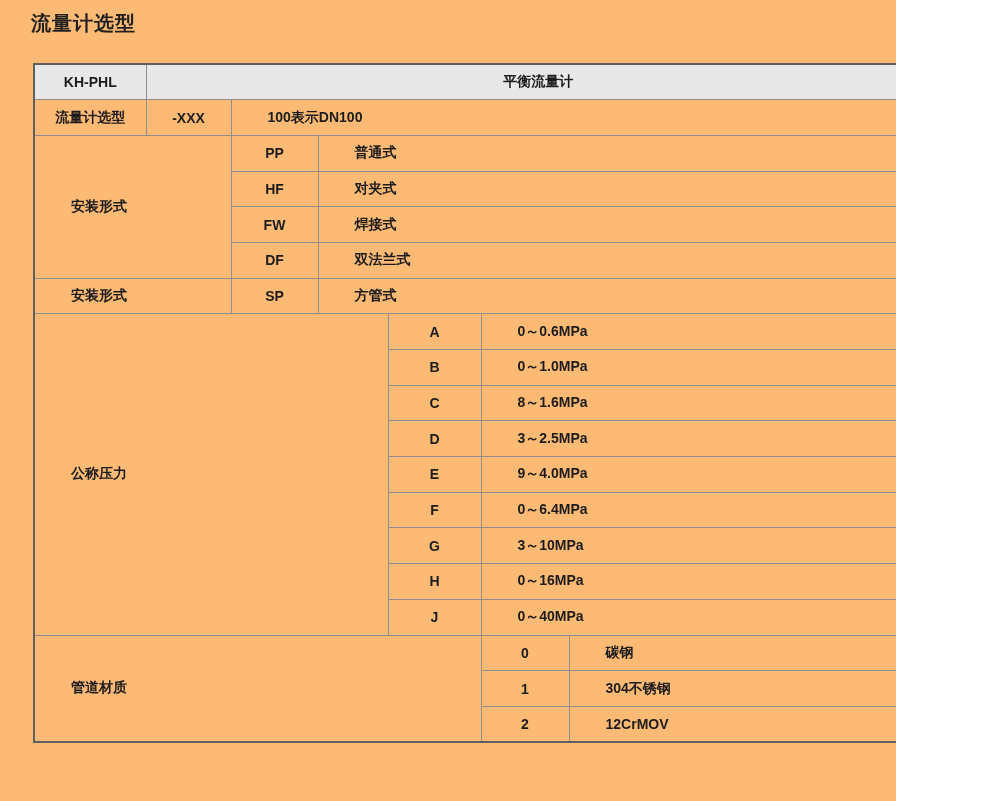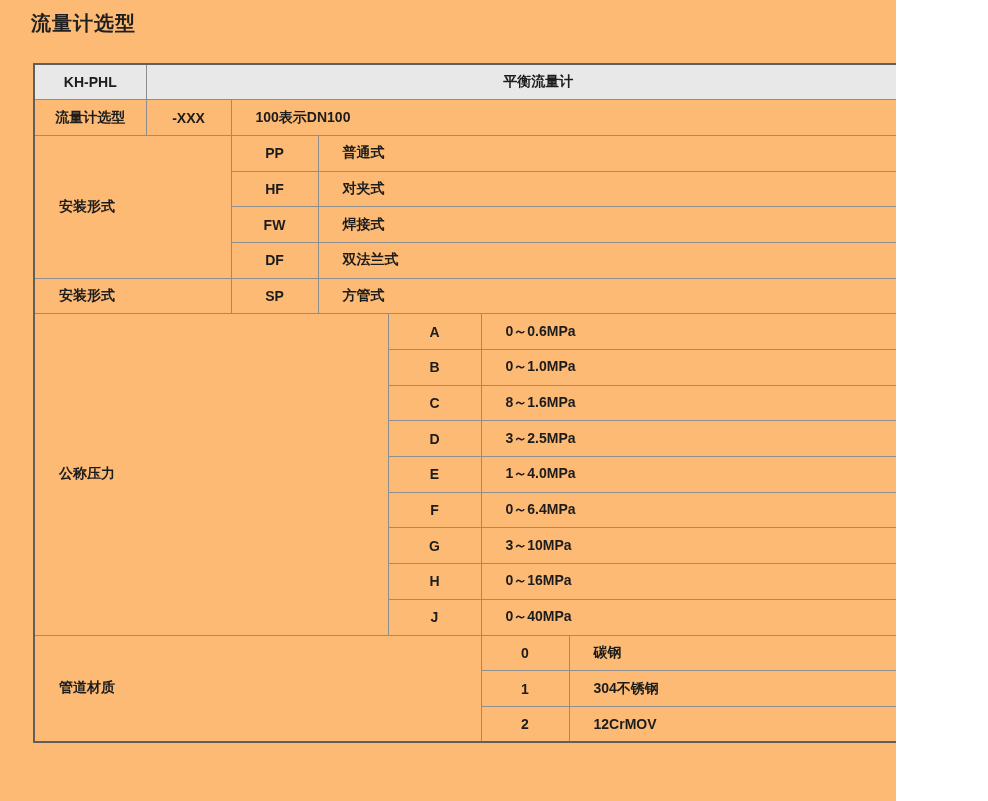--- a/index.html
+++ b/index.html
@@ -47,21 +47,21 @@
     font-weight: bold;
     color: #1c1c1c;
     vertical-align: middle;
     overflow: hidden;
     white-space: nowrap;
   }
 
   table.spec tr { height: 35.7px; }
 
   td.center { text-align: center; }
-  td.left   { text-align: left; padding-left: 24px; }
+  td.left   { text-align: left; padding-left: 36px; }
 
   tr.header-row td {
     background: #e8e8e8;
     margin-top: 28px;
   }
 </style>
 </head>
 <body>
 
 <div class="page">
@@ -127,21 +127,21 @@
     <tr>
       <td class="center">C</td>
       <td class="left" colspan="2">8～1.6MPa</td>
     </tr>
     <tr>
       <td class="center">D</td>
       <td class="left" colspan="2">3～2.5MPa</td>
     </tr>
     <tr>
       <td class="center">E</td>
-      <td class="left" colspan="2">1～4.0MPa</td>
+      <td class="left" colspan="2">9～4.0MPa</td>
     </tr>
     <tr>
       <td class="center">F</td>
       <td class="left" colspan="2">0～6.4MPa</td>
     </tr>
     <tr>
       <td class="center">G</td>
       <td class="left" colspan="2">3～10MPa</td>
     </tr>
     <tr>

